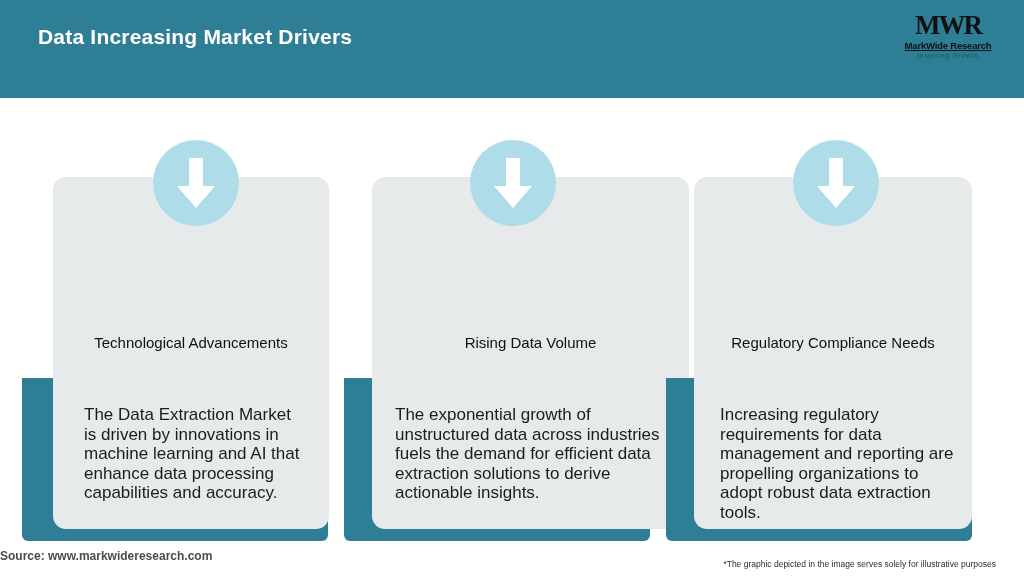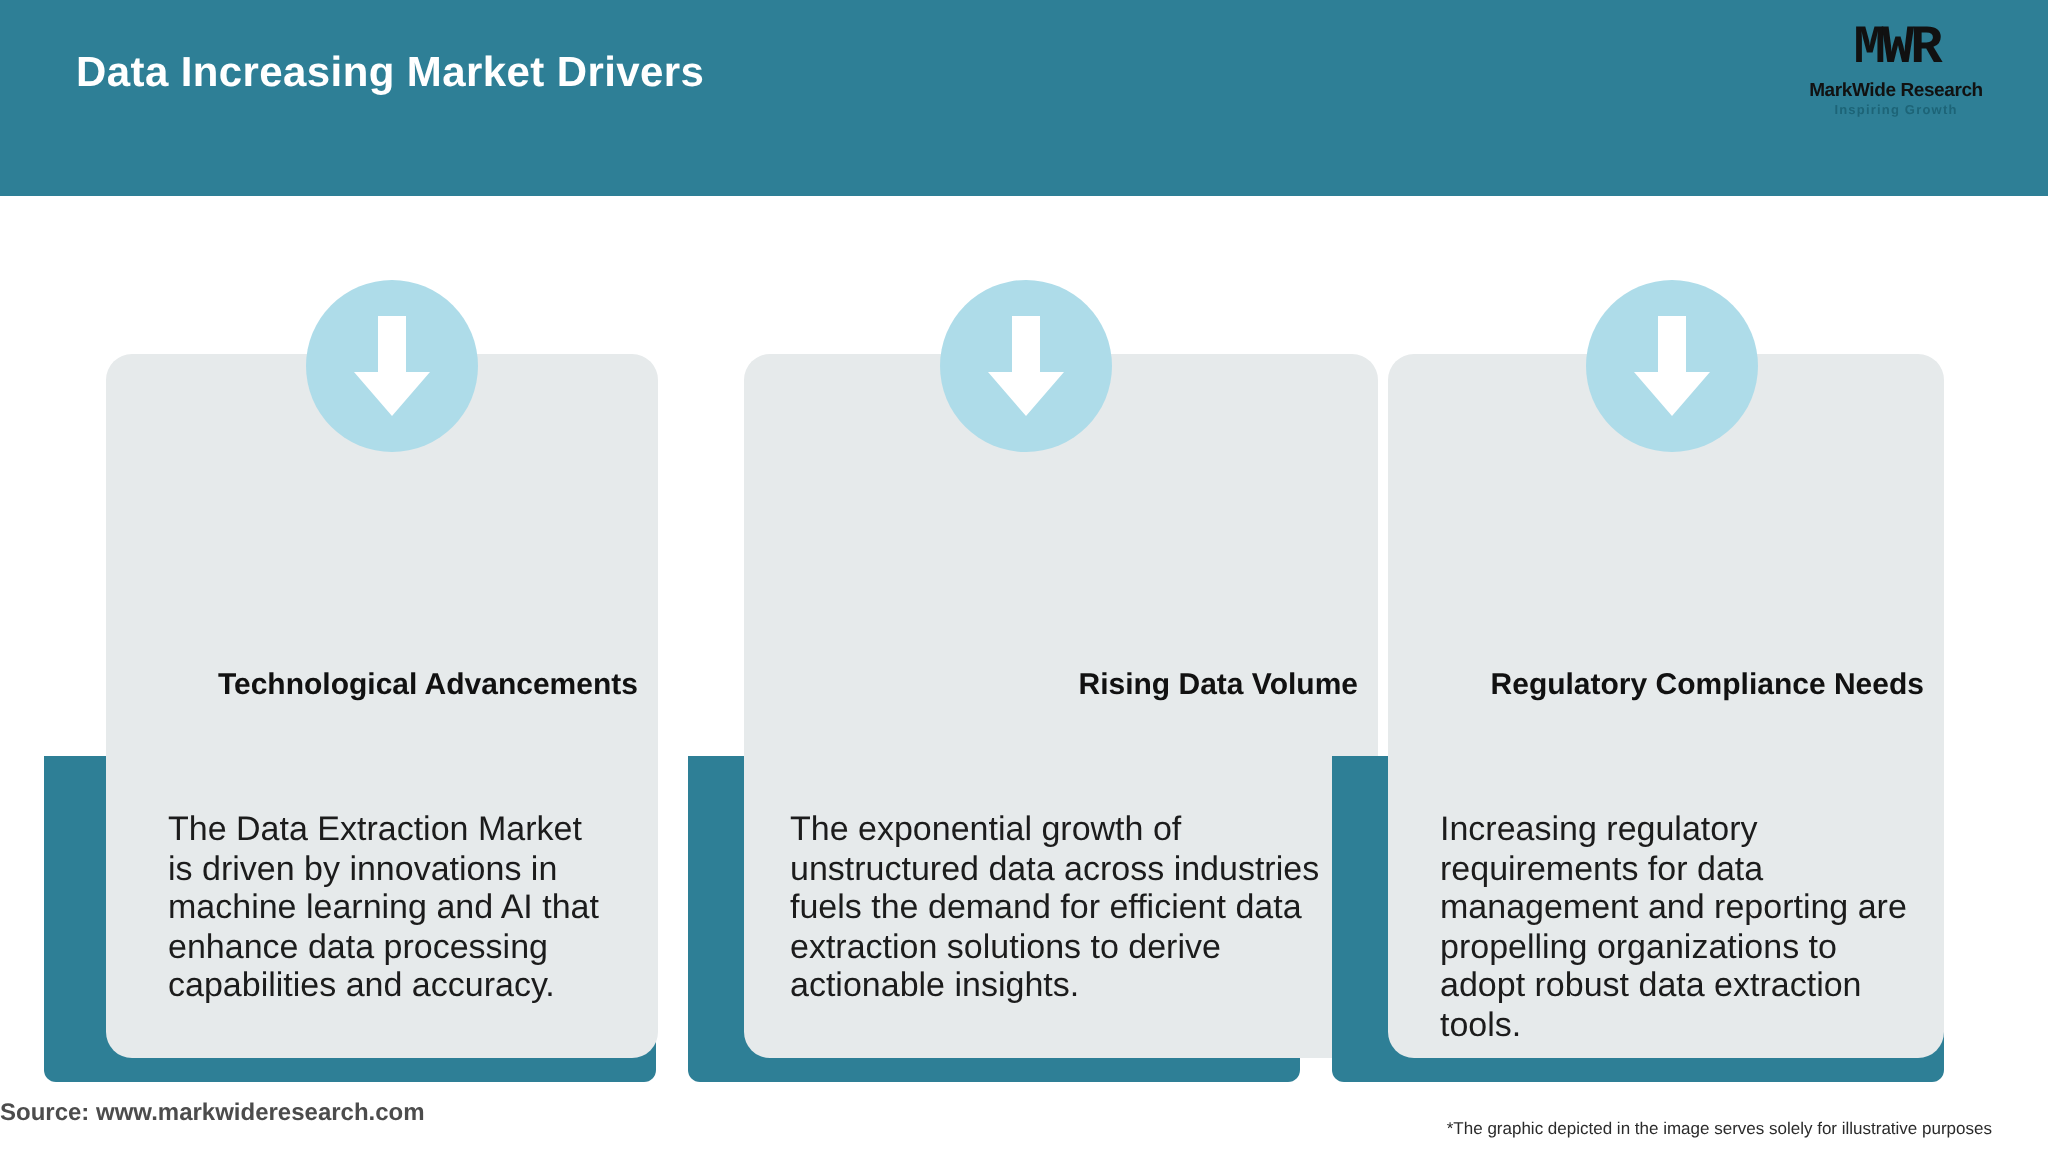--- a/index.html
+++ b/index.html
@@ -42,28 +42,29 @@
     width: 112px;
     height: 58px;
     text-align: center;
   }
   #logo-mark {
     font-size: 27px;
     font-weight: bold;
     color: #111111;
     letter-spacing: -2px;
     line-height: 30px;
-    font-family: Liberation Mono, monospace;
+    font-family: Liberation Serif, serif;
   }
   #logo-name {
     font-size: 9.5px;
     font-weight: bold;
     color: #111111;
     line-height: 11px;
     letter-spacing: -0.2px;
+    text-decoration: underline;
   }
   #logo-tagline {
     font-size: 6.5px;
     font-weight: bold;
     color: #1d6477;
     letter-spacing: 0.6px;
     line-height: 9px;
   }
 
   
@@ -128,23 +129,23 @@
     transform: translate(-50%, -50%);
     width: 44px;
     height: 54px;
   }
 
   .card-title {
     position: absolute;
     left: 10px;
     right: 10px;
     top: 157px;
-    text-align: right;
+    text-align: center;
     font-size: 15px;
-    font-weight: bold;
+    font-weight: normal;
     color: #111111;
   }
 
   .card-body {
     position: absolute;
     left: 31px;
     right: 22px;
     top: 228px;
     font-size: 17px;
     line-height: 19.5px;

